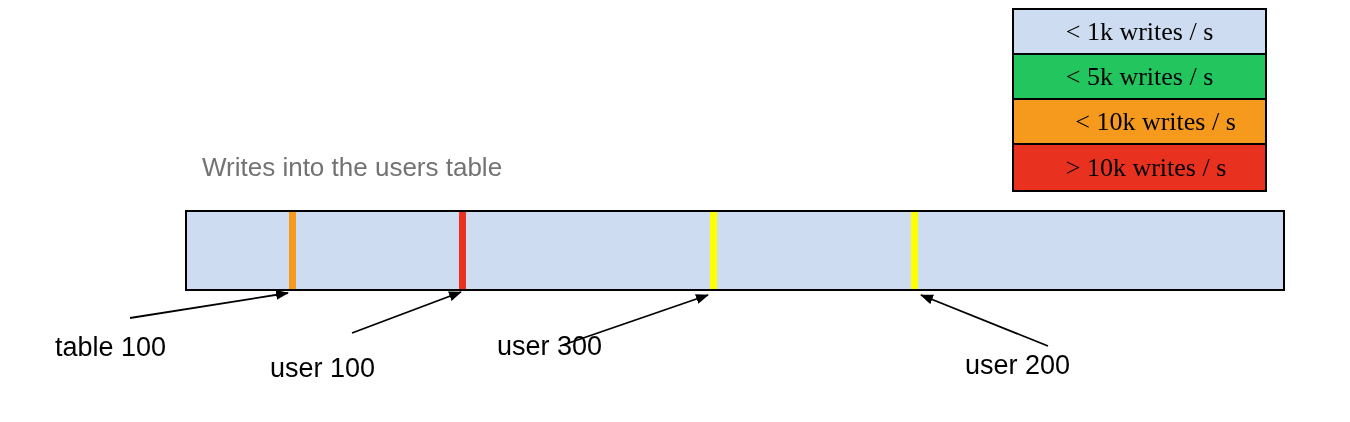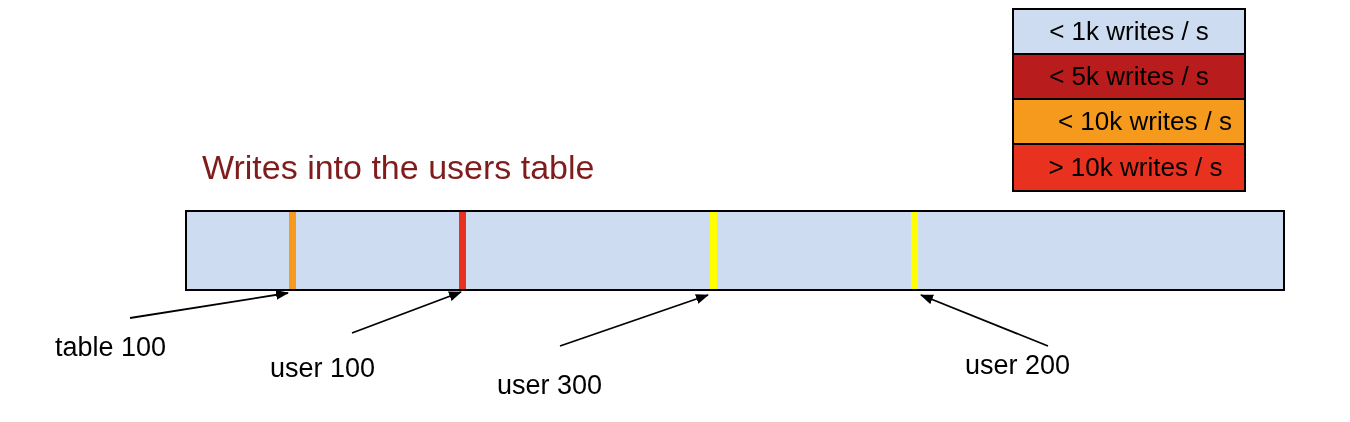--- a/index.html
+++ b/index.html
@@ -11,23 +11,23 @@
     width: 1350px;
     height: 422px;
     background: #ffffff;
     overflow: hidden;
   }
 
   .diagram-title {
     position: absolute;
     left: 202px;
     top: 151px;
-    font-size: 34px;
+    font-size: 26px;
     line-height: 32px;
-    color: #7f1d1d;
+    color: #737373;
     white-space: nowrap;
   }
 
   .bar {
     position: absolute;
     left: 185px;
     top: 210px;
     width: 1100px;
     height: 81px;
     border: 2px solid #000;
@@ -41,43 +41,44 @@
   }
   .mark-1 { left: 102px; }
   .mark-2 { left: 272px; }
   .mark-3 { left: 523px; }
   .mark-4 { left: 724px; }
 
   .legend {
     position: absolute;
     left: 1012px;
     top: 8px;
-    width: 234px;
+    width: 255px;
     border: 2px solid #000;
+    font-family: Liberation Serif, serif;
   }
   .legend-row {
     height: 45px;
     display: flex;
     align-items: center;
     justify-content: center;
     border-bottom: 2px solid #000;
     font-size: 26px;
     white-space: nowrap;
   }
   .legend-row:last-child { border-bottom: none; padding-left: 13px; }
 
   .user-label {
     position: absolute;
     font-size: 27px;
     line-height: 28px;
     white-space: nowrap;
   }
   .user-label-1 { left: 55px;  top: 333px; }
   .user-label-2 { left: 270px; top: 354px; }
-  .user-label-3 { left: 497px; top: 371px; }
+  .user-label-3 { left: 497px; top: 332px; }
   .user-label-4 { left: 965px; top: 351px; }
 
   .arrow-layer {
     position: absolute;
     left: 0; top: 0;
     width: 1350px;
     height: 422px;
     pointer-events: none;
   }
 </style>
@@ -90,21 +91,21 @@
 
   <div class="bar" style="background: rgb(205, 220, 240);">
     <div class="mark mark-1" style="background: rgb(245, 154, 29);"></div>
     <div class="mark mark-2" style="background: rgb(232, 49, 31);"></div>
     <div class="mark mark-3" style="background: rgb(255, 255, 0);"></div>
     <div class="mark mark-4" style="background: rgb(255, 255, 0);"></div>
   </div>
 
   <div class="legend">
     <div class="legend-row" style="background: rgb(205, 220, 240);">&lt; 1k writes / s</div>
-    <div class="legend-row" style="background: #b91c1c;">&lt; 5k writes / s</div>
+    <div class="legend-row" style="background: #22c55e;">&lt; 5k writes / s</div>
     <div class="legend-row" style="background: rgb(245, 154, 29); padding-left: 32px;">&lt; 10k writes / s</div>
     <div class="legend-row" style="background: rgb(232, 49, 31);">&gt; 10k writes / s</div>
   </div>
 
   <div class="user-label user-label-1">table 100</div>
   <div class="user-label user-label-2">user 100</div>
   <div class="user-label user-label-3">user 300</div>
   <div class="user-label user-label-4">user 200</div>
 
   <svg class="arrow-layer" viewBox="0 0 1350 422" xmlns="http://www.w3.org/2000/svg">

